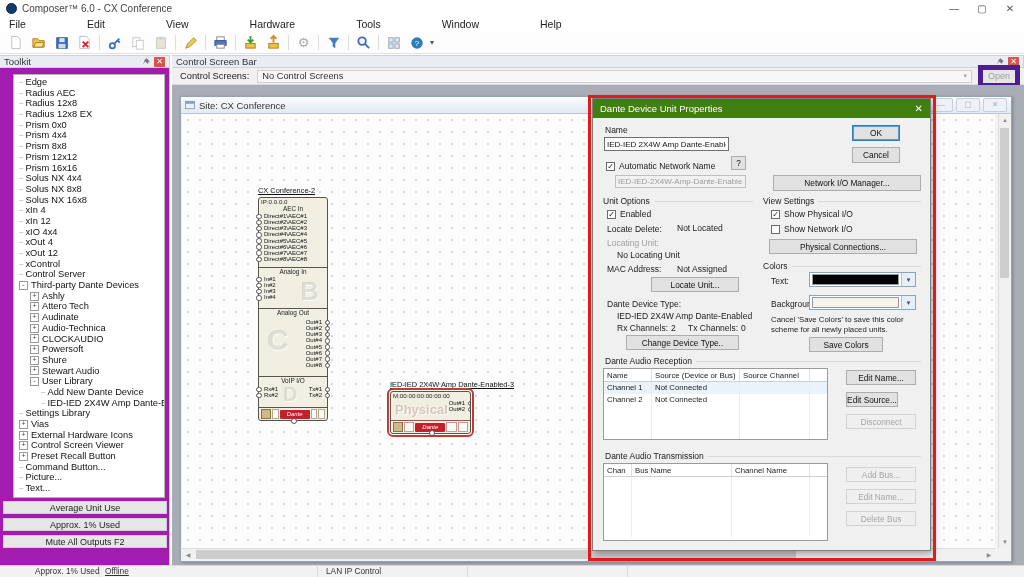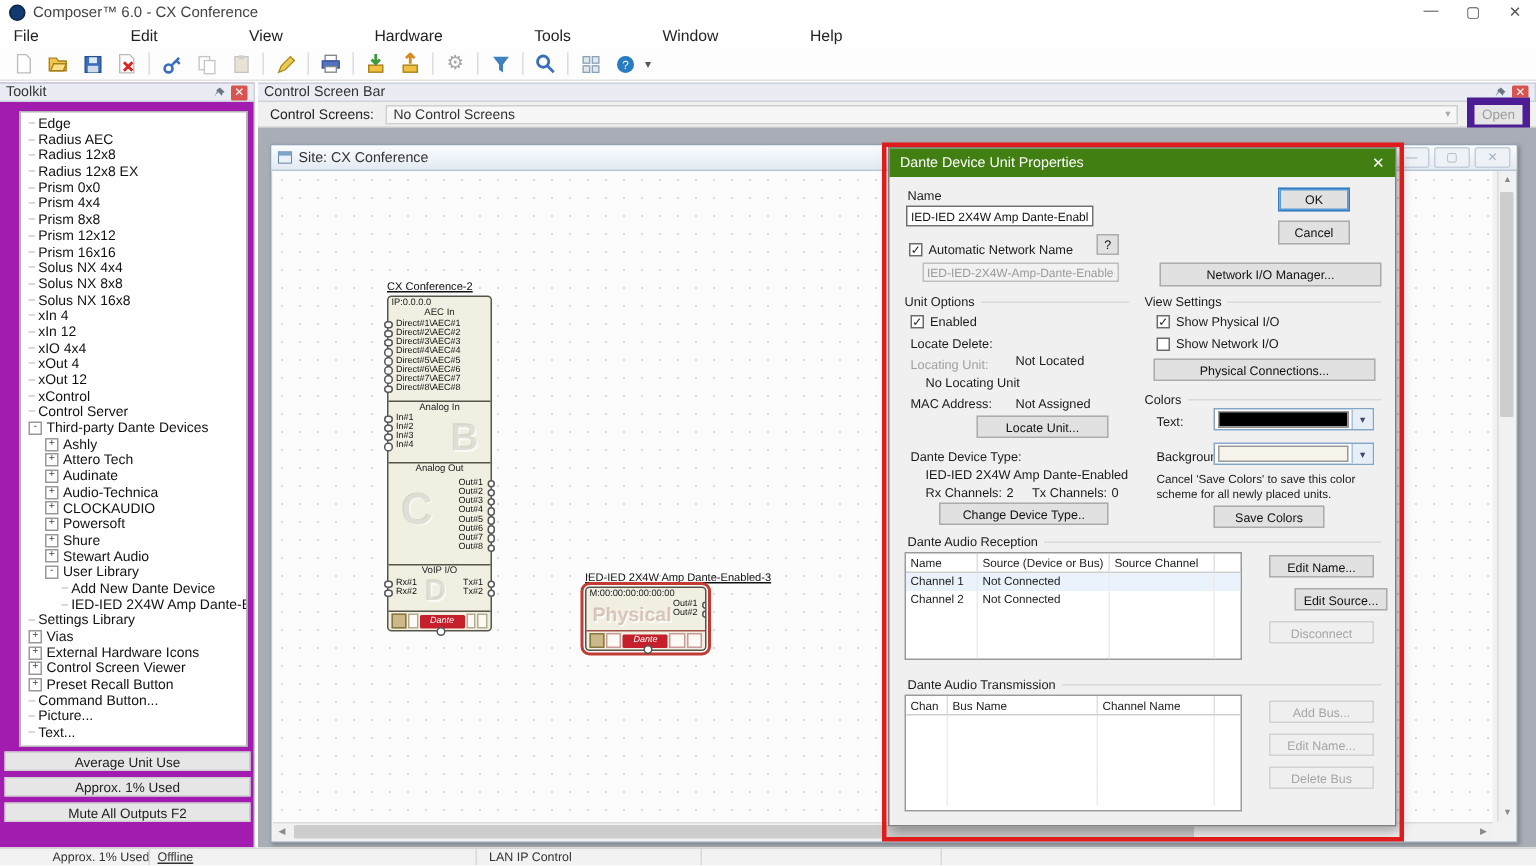--- a/index.html
+++ b/index.html
@@ -564,21 +564,21 @@
 
   <div class="abs grp" style="left:10px;top:97px;width:150px;">
     <span class="glbl">Unit Options</span>
       <span class="ln"></span>
   </div>
   <div class="cbrow" style="left:14px;top:110px;">
     <div class="cb">✓</div>
       <span class="lbl">Enabled</span>
   </div>
   <div class="abs lbl" style="left:14px;top:125px;">Locate Delete:</div>
-  <div class="abs lbl" style="left:84px;top:136px;">Not Located</div>
+  <div class="abs lbl" style="left:84px;top:124px;">Not Located</div>
   <div class="abs lbl" style="left:14px;top:139px;color:#a0a0a0;">Locating Unit:</div>
   <div class="abs lbl" style="left:24px;top:151px;">No Locating Unit</div>
   <div class="abs lbl" style="left:14px;top:165px;">MAC Address:</div>
   <div class="abs lbl" style="left:84px;top:165px;">Not Assigned</div>
   <div class="abs btn" style="left:58px;top:178px;width:88px;height:15px;">Locate Unit...</div>
   <div class="abs lbl" style="left:14px;top:200px;">Dante Device Type:</div>
   <div class="abs lbl" style="left:24px;top:212px;">IED-IED 2X4W Amp Dante-Enabled</div>
   <div class="abs lbl" style="left:24px;top:224px;">Rx Channels:</div>
   <div class="abs lbl" style="left:78px;top:224px;">2</div>
   <div class="abs lbl" style="left:95px;top:224px;">Tx Channels:</div>
@@ -649,21 +649,21 @@
         <div class="tc" style="width: 88px;"></div>
         <div class="tc" style="width: 70px;"></div>
       </div>
       <div class="trow body" style="height: 12px;">
         <div class="tc" style="width: 48px;"></div>
         <div class="tc" style="width: 88px;"></div>
         <div class="tc" style="width: 70px;"></div>
       </div>
     </div>
   <div class="abs btn" style="left:253px;top:271px;width:70px;height:15px;">Edit Name...</div>
-  <div class="abs btn" style="left:270px;top:293px;width:62px;height:15px;">Edit Source...</div>
+  <div class="abs btn" style="left:253px;top:293px;width:52px;height:15px;">Edit Source...</div>
   <div class="abs btn dis" style="left:253px;top:315px;width:70px;height:15px;">Disconnect</div>
 
   <div class="abs grp" style="left:12px;top:352px;width:316px;">
     <span class="glbl">Dante Audio Transmission</span>
       <span class="ln"></span>
   </div>
   <div class="abs tbl" id="tx-table" style="left:10px;top:364px;width:225px;height:78px;">
       <div class="trow head">
         <div class="tc" style="width: 28px;">Chan</div>
         <div class="tc" style="width: 100px;">Bus Name</div>

